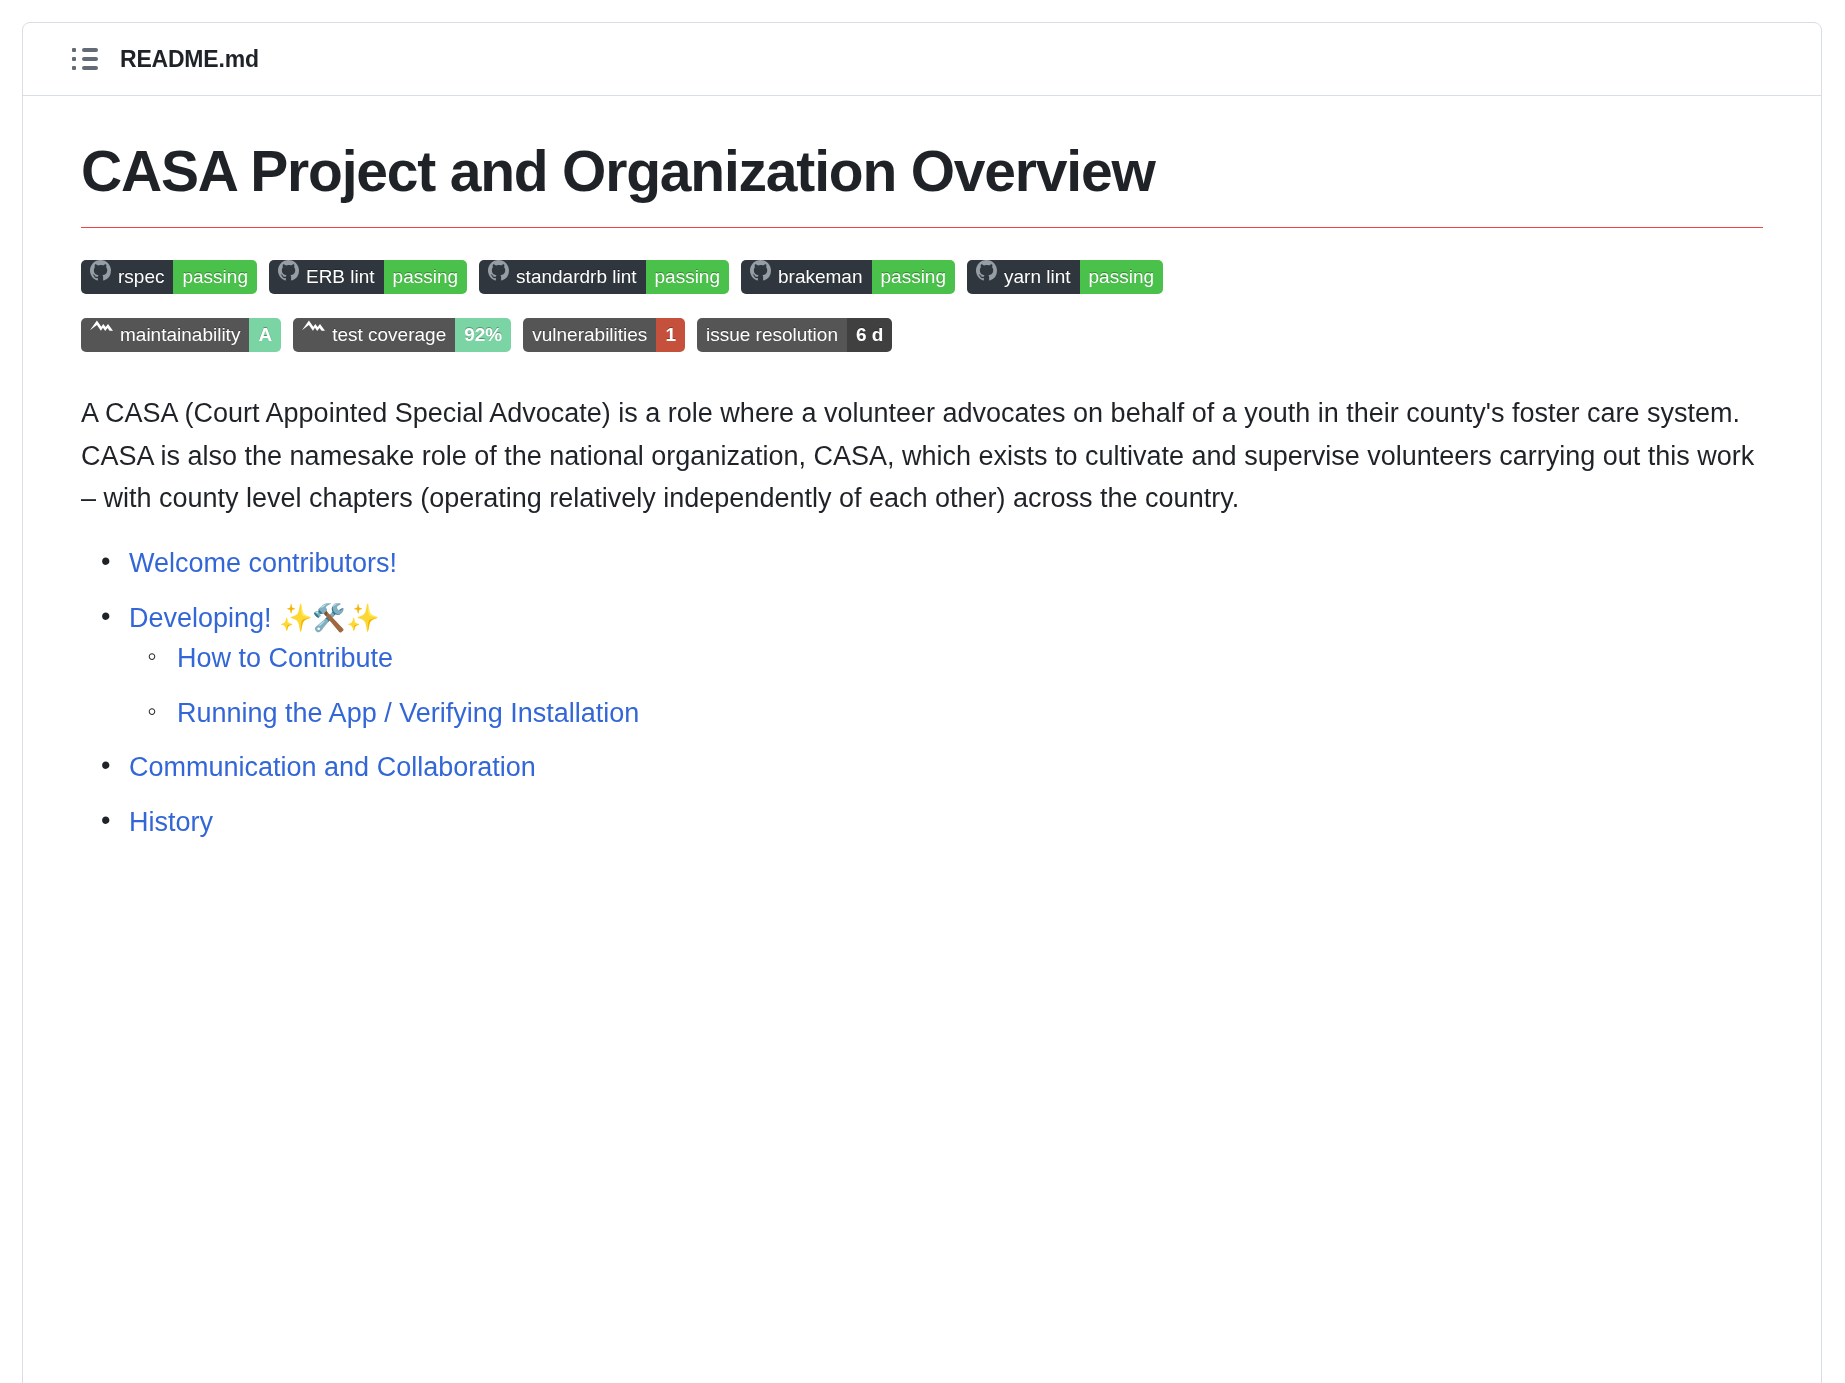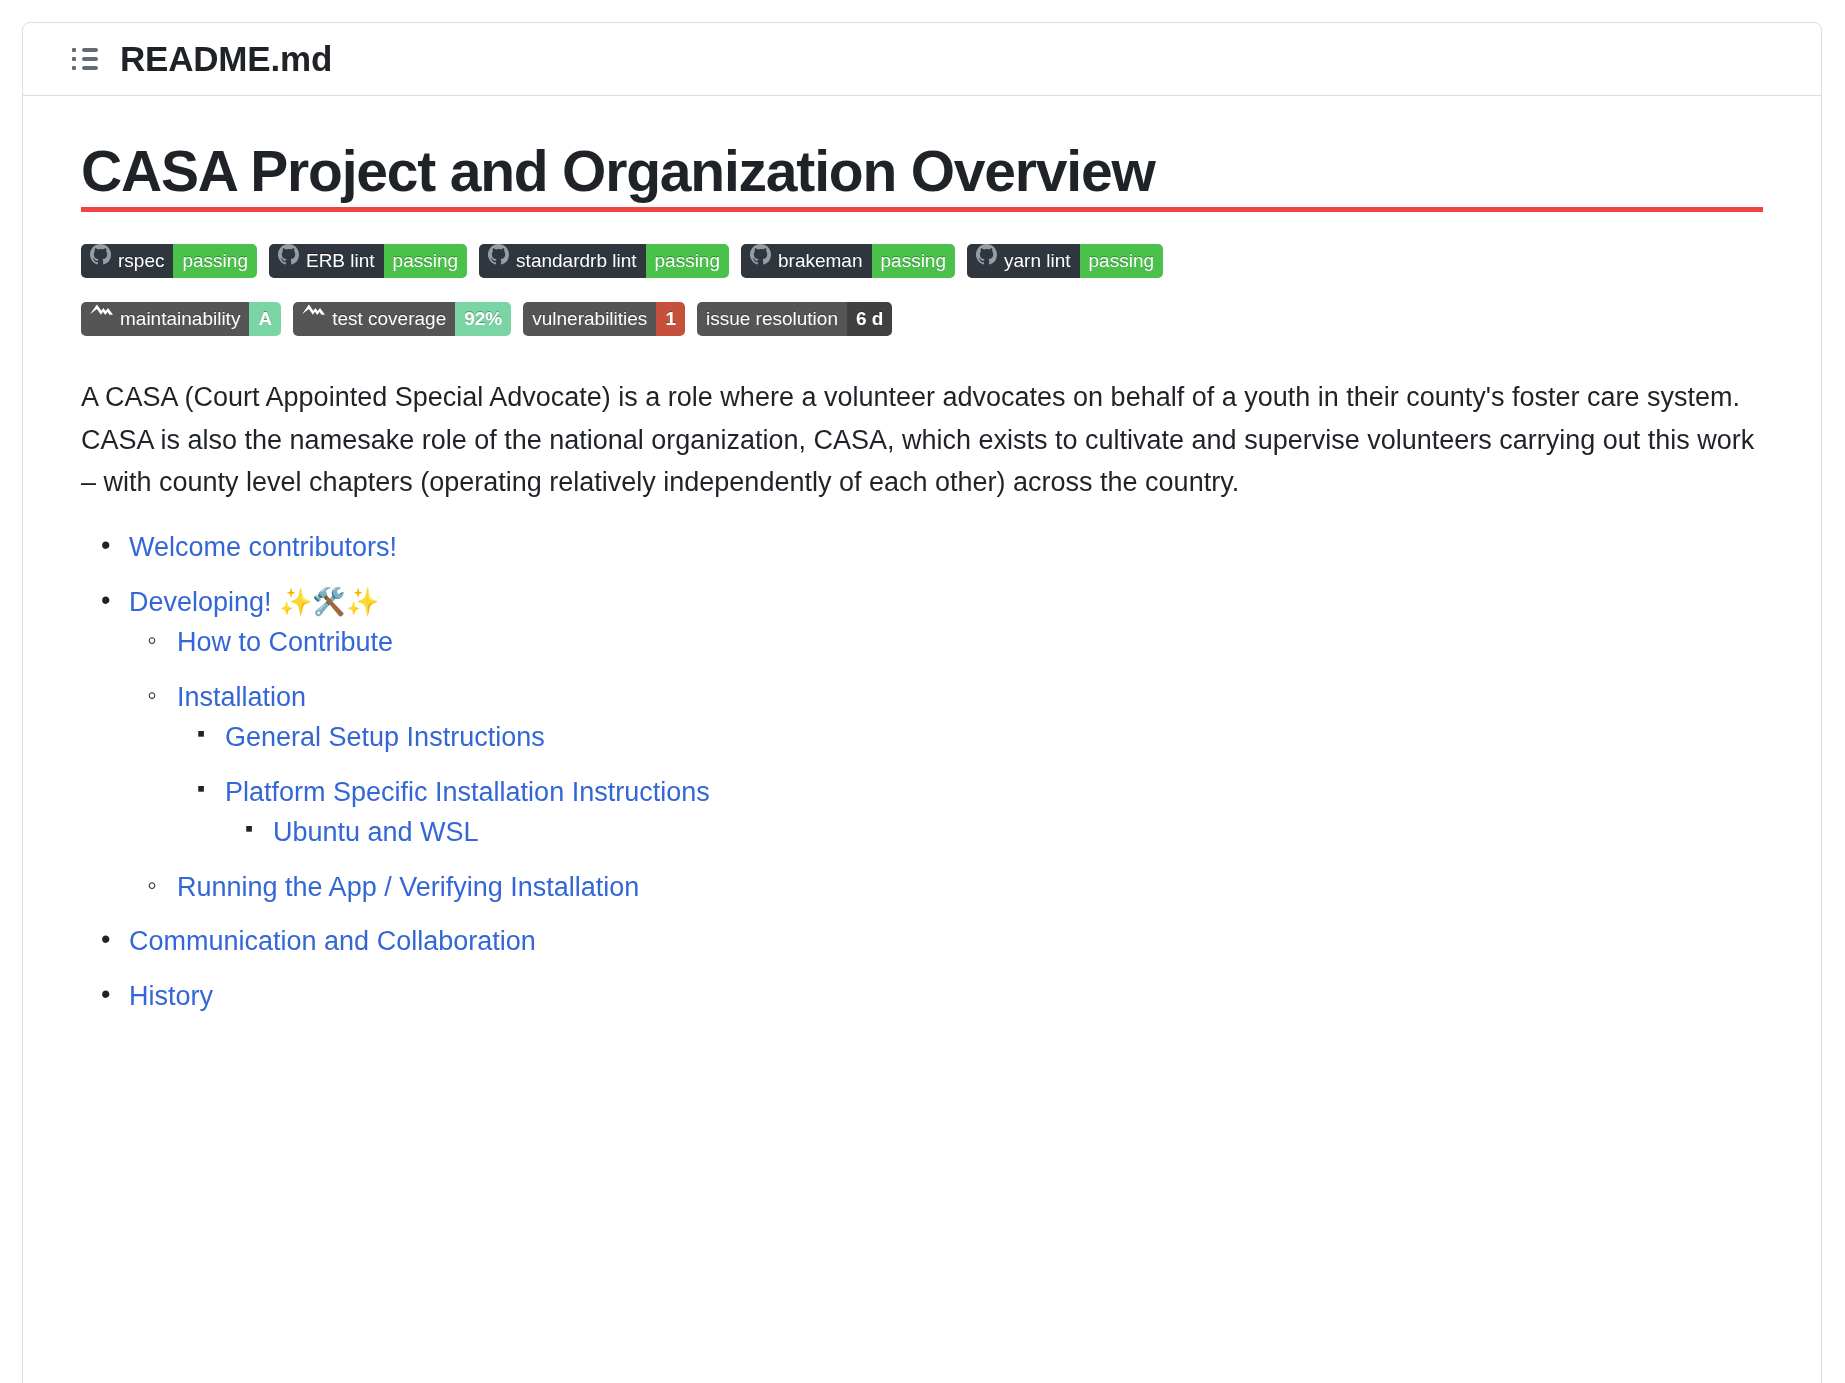--- a/index.html
+++ b/index.html
@@ -58,39 +58,40 @@
     background: #636c76;
     border-radius: 1px;
   }
   .toc-line {
     width: 16px;
     height: 4px;
     background: #636c76;
     border-radius: 2px;
   }
   #file-name {
-    font-size: 35px;
+    font-size: 23px;
     font-weight: 700;
     color: #1f2328;
     letter-spacing: -0.2px;
   }
 
   
   #file-body {
     padding: 40px 58px 40px 58px;
   }
 
   h1#page-title {
     margin: 0;
     font-size: 57px;
     line-height: 1.25;
     font-weight: 700;
     color: #1f2328;
     letter-spacing: -1.2px;
-    border-bottom: 5px solid #ef4444;
+    padding-bottom: 20px;
+    border-bottom: 1px solid #ef4444;
   }
 
   
   .badge-row {
     display: flex;
     align-items: center;
     flex-wrap: wrap;
     gap: 12px;
   }
   #badge-row-1 { margin-top: 32px; }
@@ -271,26 +272,20 @@
           <span class="seg value-seg gold">6 d</span>
         </span>
       </div>
 
     <p id="intro-paragraph">A CASA (Court Appointed Special Advocate) is a role where a volunteer advocates on behalf of a youth in their county's foster care system. CASA is also the namesake role of the national organization, CASA, which exists to cultivate and supervise volunteers carrying out this work – with county level chapters (operating relatively independently of each other) across the country.</p>
 
     <ul class="md-list" id="toc-list">
         <li class="md-item lvl1"><a class="md-link" href="#" style="color: rgb(51, 102, 214);">Welcome contributors!</a></li>
         <li class="md-item lvl1"><a class="md-link" href="#" style="color: rgb(51, 102, 214);">Developing! ✨🛠️✨</a><ul class="md-list">
             <li class="md-item lvl2"><a class="md-link" href="#" style="color: rgb(51, 102, 214); text-align: center;">How to Contribute</a></li>
-            <li class="md-item lvl2"><a class="md-link" href="#" style="color: rgb(51, 102, 214);">Installation</a><ul class="md-list">
-                <li class="md-item lvl3"><a class="md-link" href="#" style="color: rgb(51, 102, 214);">General Setup Instructions</a></li>
-                <li class="md-item lvl3"><a class="md-link" href="#" style="color: rgb(51, 102, 214);">Platform Specific Installation Instructions</a><ul class="md-list">
-                    <li class="md-item lvl3"><a class="md-link" href="#" style="color: rgb(51, 102, 214);">Ubuntu and WSL</a></li>
-                  </ul></li>
-              </ul></li>
             <li class="md-item lvl2"><a class="md-link" href="#" style="color: rgb(51, 102, 214);">Running the App / Verifying Installation</a></li>
           </ul></li>
         <li class="md-item lvl1"><a class="md-link" href="#" style="color: rgb(51, 102, 214);">Communication and Collaboration</a></li>
         <li class="md-item lvl1"><a class="md-link" href="#" style="color: rgb(51, 102, 214);">History</a></li>
       </ul>
 
   </div>
 </div>
 
 </body></html>

